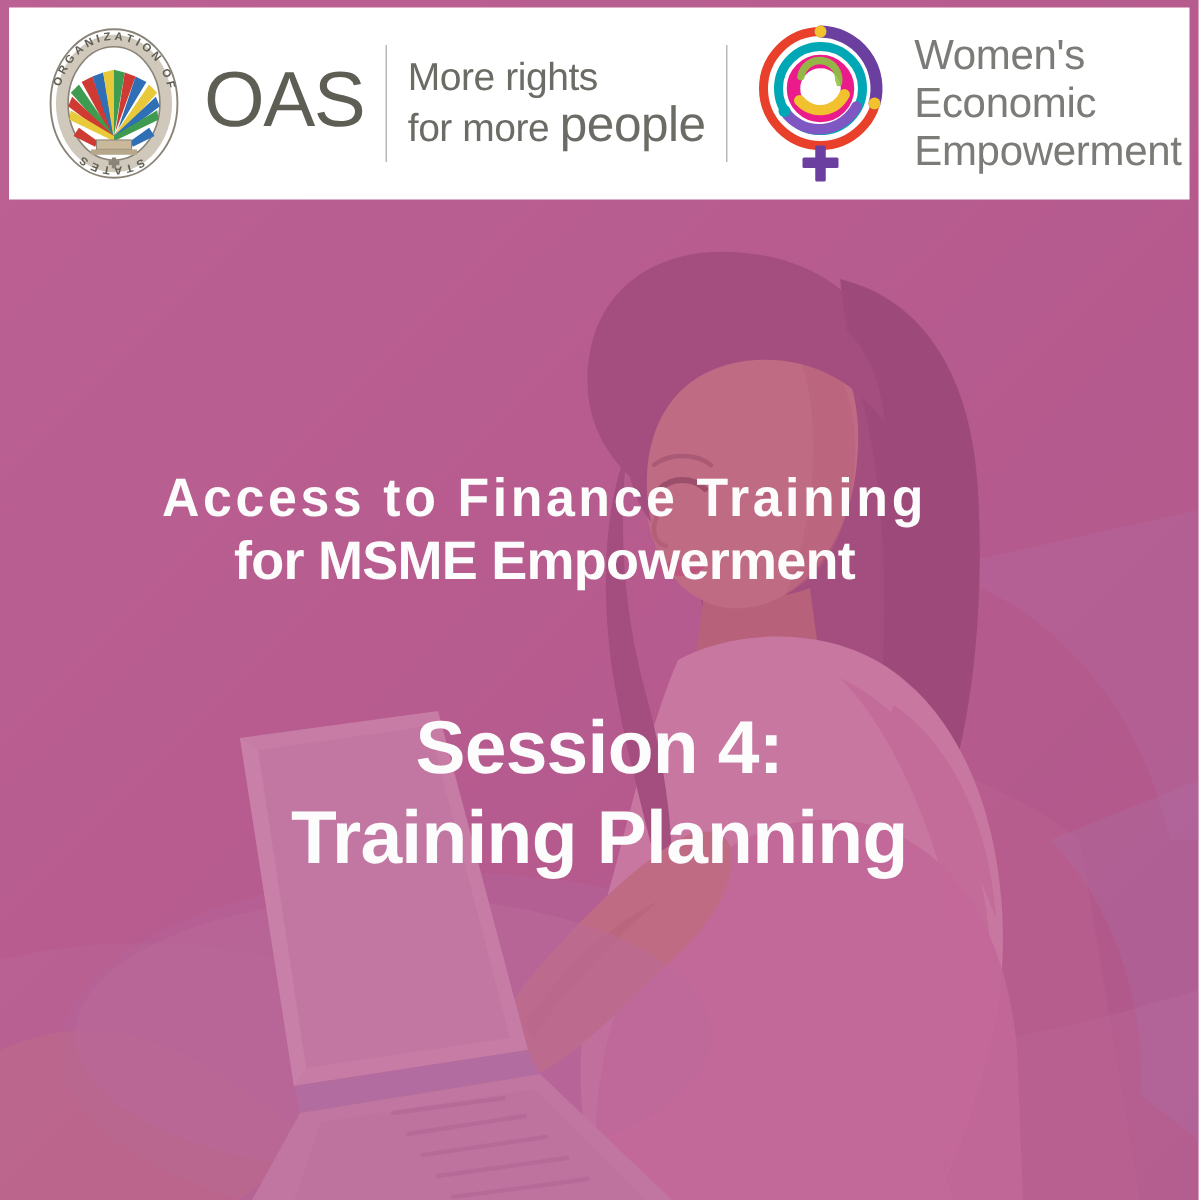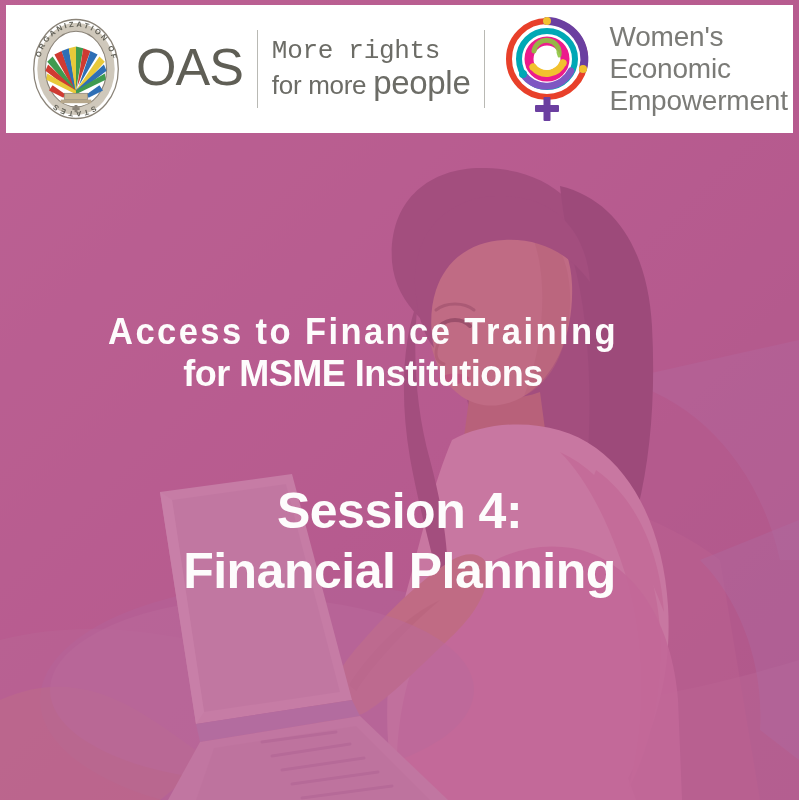--- a/index.html
+++ b/index.html
@@ -88,21 +88,20 @@
   .tagline {
     color: #6c6c66;
     line-height: 1.08;
     white-space: nowrap;
   }
   .tagline .l1 {
     display: block;
     font-size: 26px;
     font-weight: 400;
     letter-spacing: -0.3px;
-    font-family: Liberation Mono, monospace;
   }
   .tagline .l2 {
     display: block;
     font-size: 26px;
     font-weight: 400;
     letter-spacing: -0.3px;
   }
   .tagline .l2 .emph {
     font-size: 33px;
     font-weight: 500;
@@ -155,21 +154,21 @@
     transform: scaleX(0.96);
   }
   .main-title .t2 {
     display: block;
     letter-spacing: -0.5px;
   }
 
   .sub-title {
     position: absolute;
     left: 0;
-    top: 348px;
+    top: 335px;
     width: 799px;
     text-align: center;
     color: #fdfcfc;
     font-family: "Liberation Sans", sans-serif;
     font-weight: 600;
     font-size: 50px;
     line-height: 1.2;
     letter-spacing: -0.5px;
   }
   .sub-title .s1 { display: block; }
@@ -374,21 +373,21 @@
     <div class="wee-text">
       <span>Women's</span>
       <span>Economic</span>
       <span>Empowerment</span>
     </div>
   </div>
 
   <div class="titles">
     <div class="main-title">
       <span class="t1">Access to Finance Training</span>
-      <span class="t2">for MSME Institutions</span>
+      <span class="t2">for MSME Empowerment</span>
     </div>
     <div class="sub-title">
       <span class="s1">Session 4:</span>
-      <span class="s2">Financial Planning</span>
+      <span class="s2">Training Planning</span>
     </div>
   </div>
 
 </div>
 
 </body></html>

